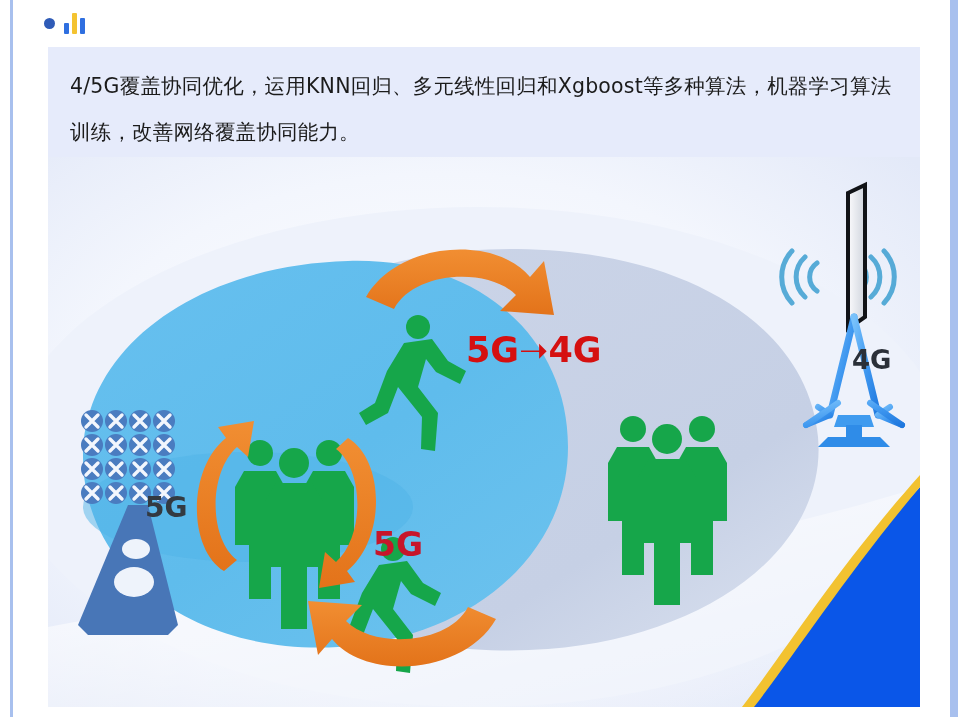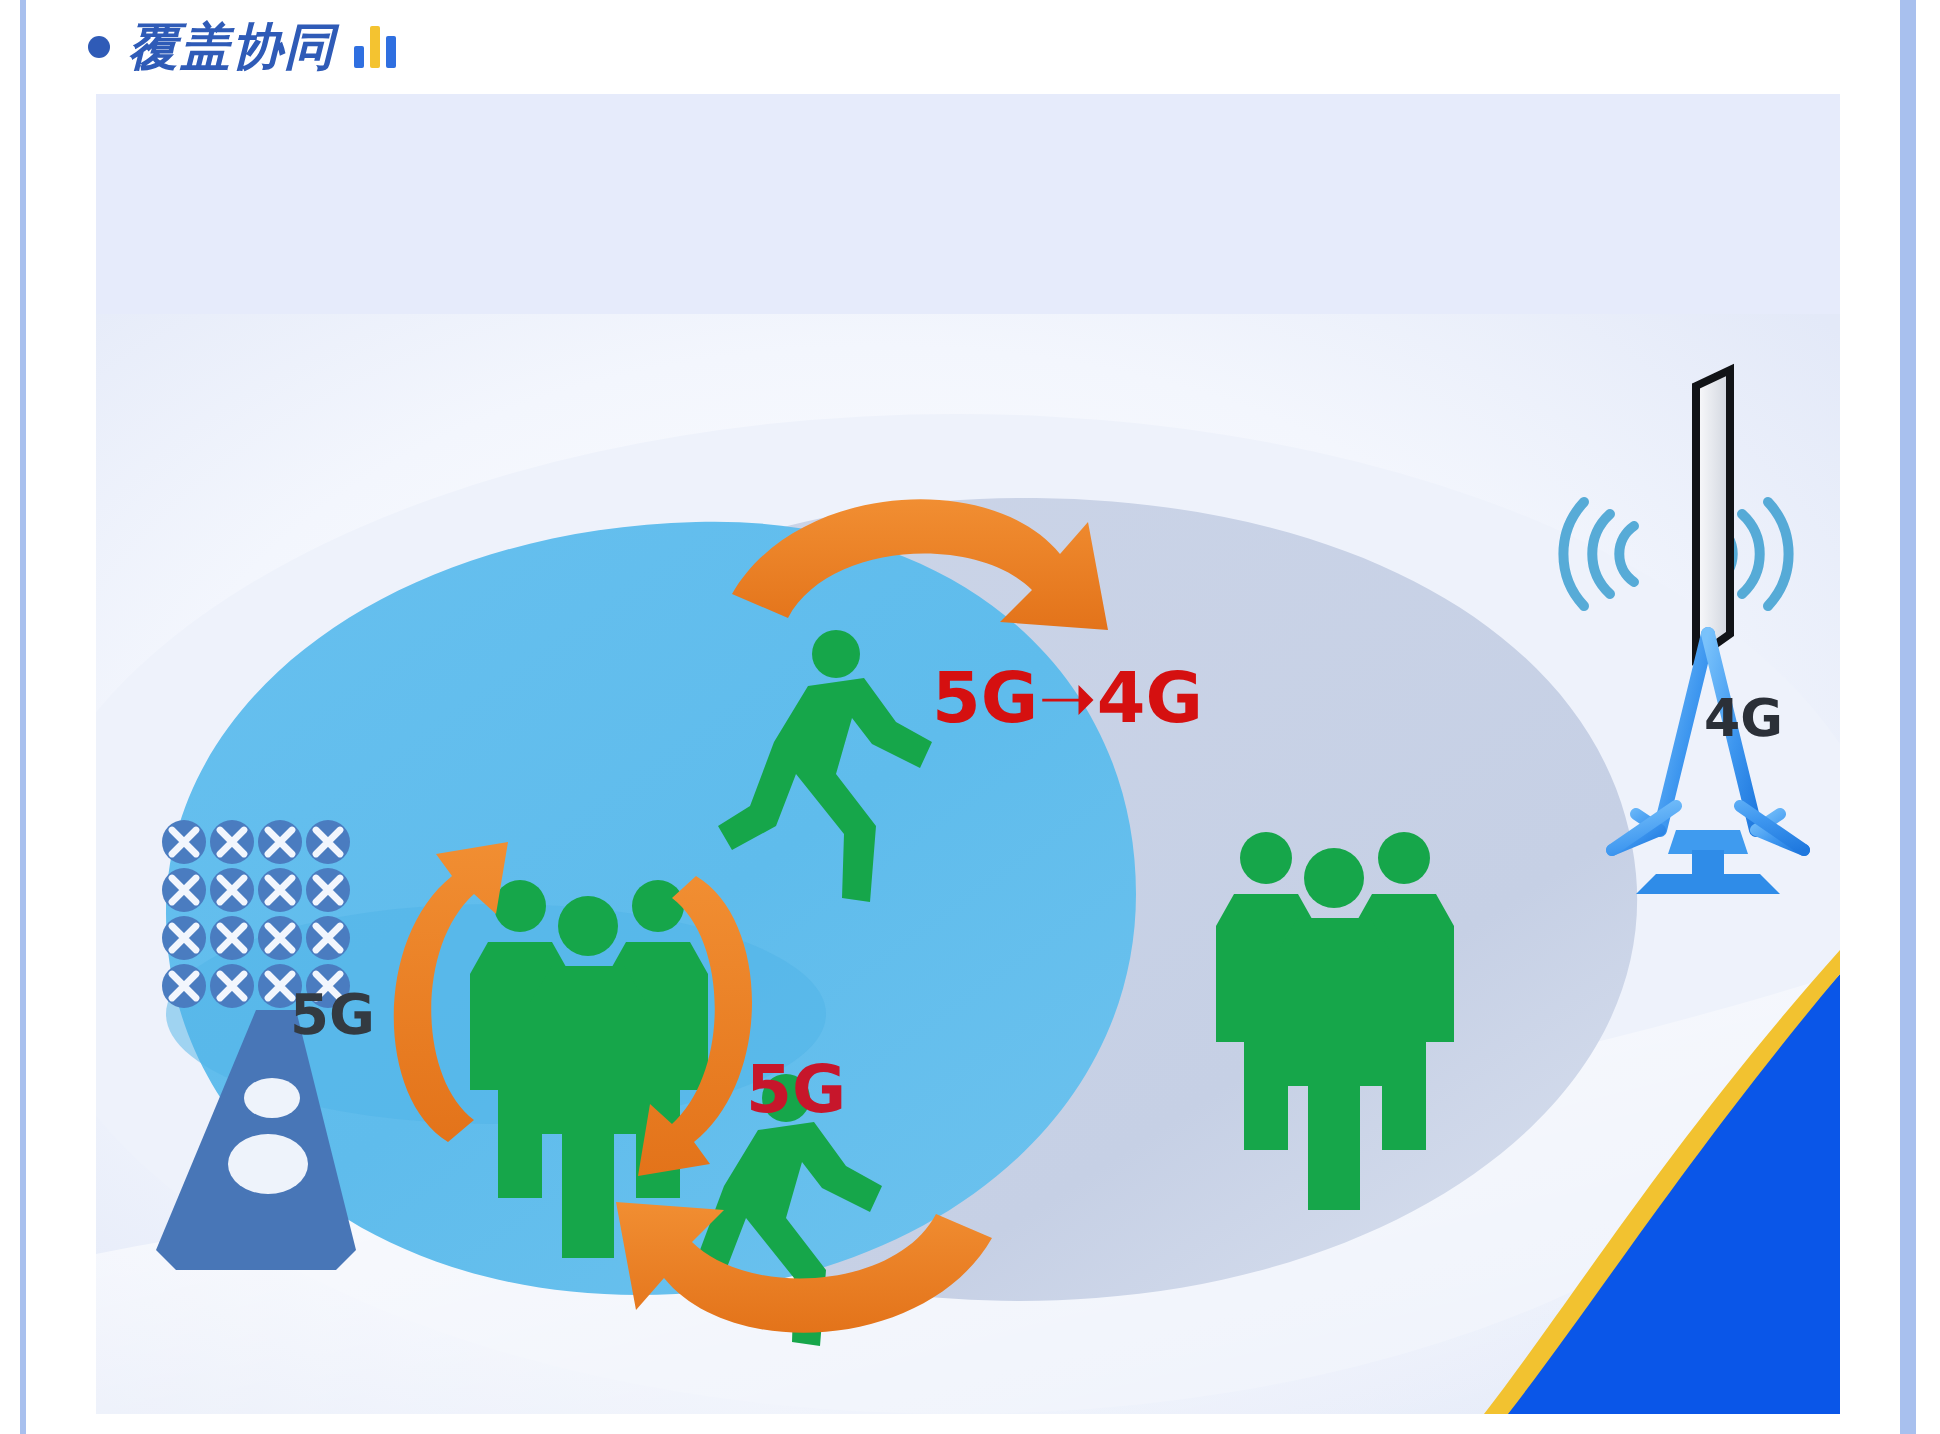--- a/index.html
+++ b/index.html
@@ -68,30 +68,30 @@
   .arrow-glyph{font-weight:bold;}
 </style>
 </head>
 <body>
 
 <div id="left-rule"></div>
 <div id="right-rule"></div>
 
 <div id="heading">
   <span id="bullet"></span>
-  <span id="heading-title">覆盖协同</span>
   <span id="bar-icon">
     <i class="b1"></i>
       <i class="b2"></i>
       <i class="b3"></i>
   </span>
 </div>
 
 <div id="card">
 
+  <div id="body-text">4/5G覆盖协同优化，运用KNN回归、多元线性回归和Xgboost等多种算法，机器学习算法训练，改善网络覆盖协同能力。</div>
 
   <div id="illus">
     <svg width="872" height="550" viewBox="0 0 872 550" xmlns="http://www.w3.org/2000/svg">
       <defs>
         <radialGradient id="gGround" cx="45%" cy="45%" r="70%">
           <stop offset="0%" stop-color="#ffffff"></stop>
           <stop offset="60%" stop-color="#f3f6fd"></stop>
           <stop offset="100%" stop-color="#e3e9f8"></stop>
         </radialGradient>
         <linearGradient id="g4g" x1="0" y1="0" x2="1" y2="1">

